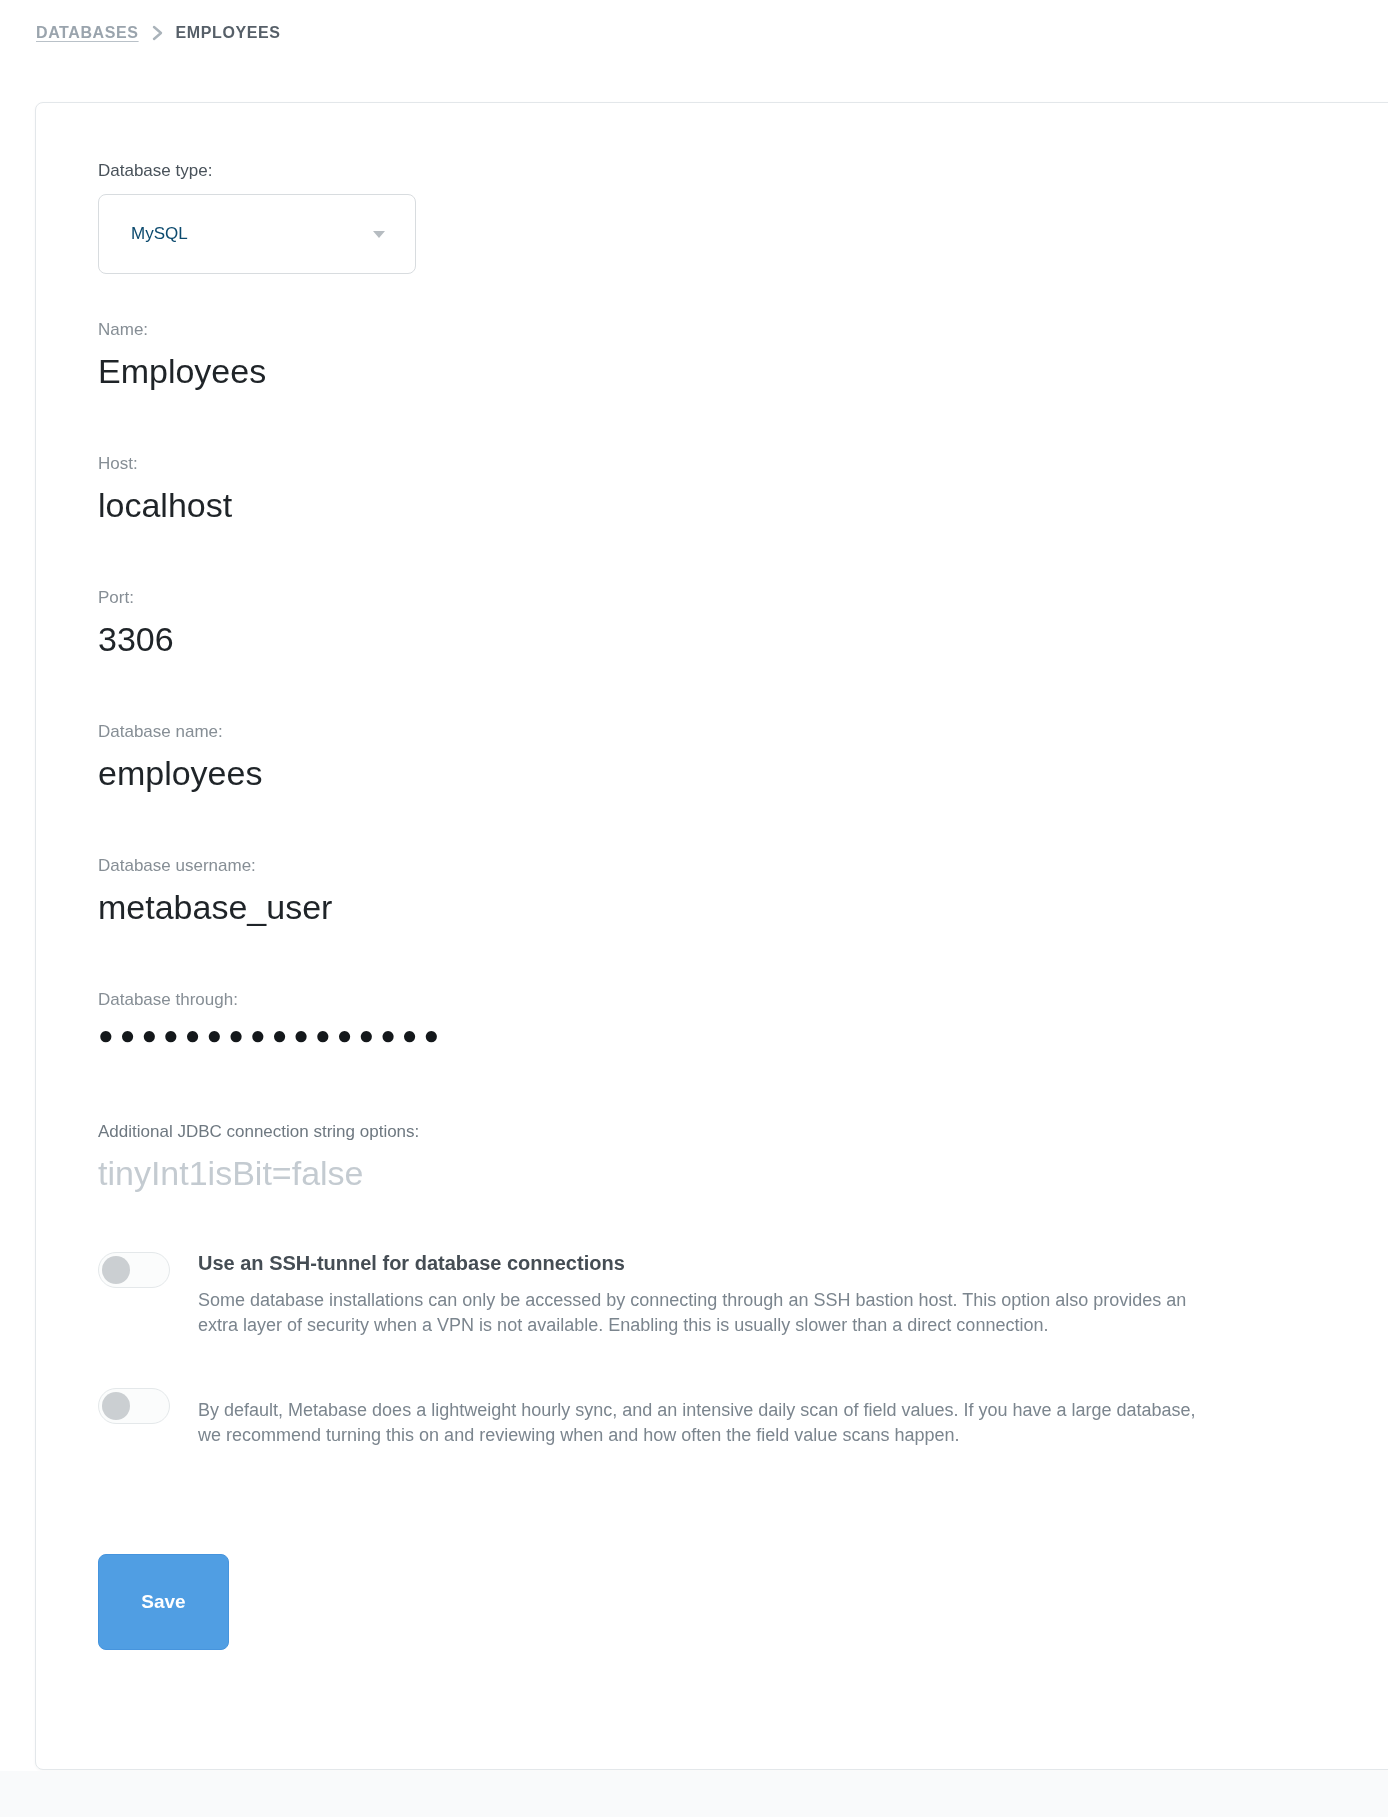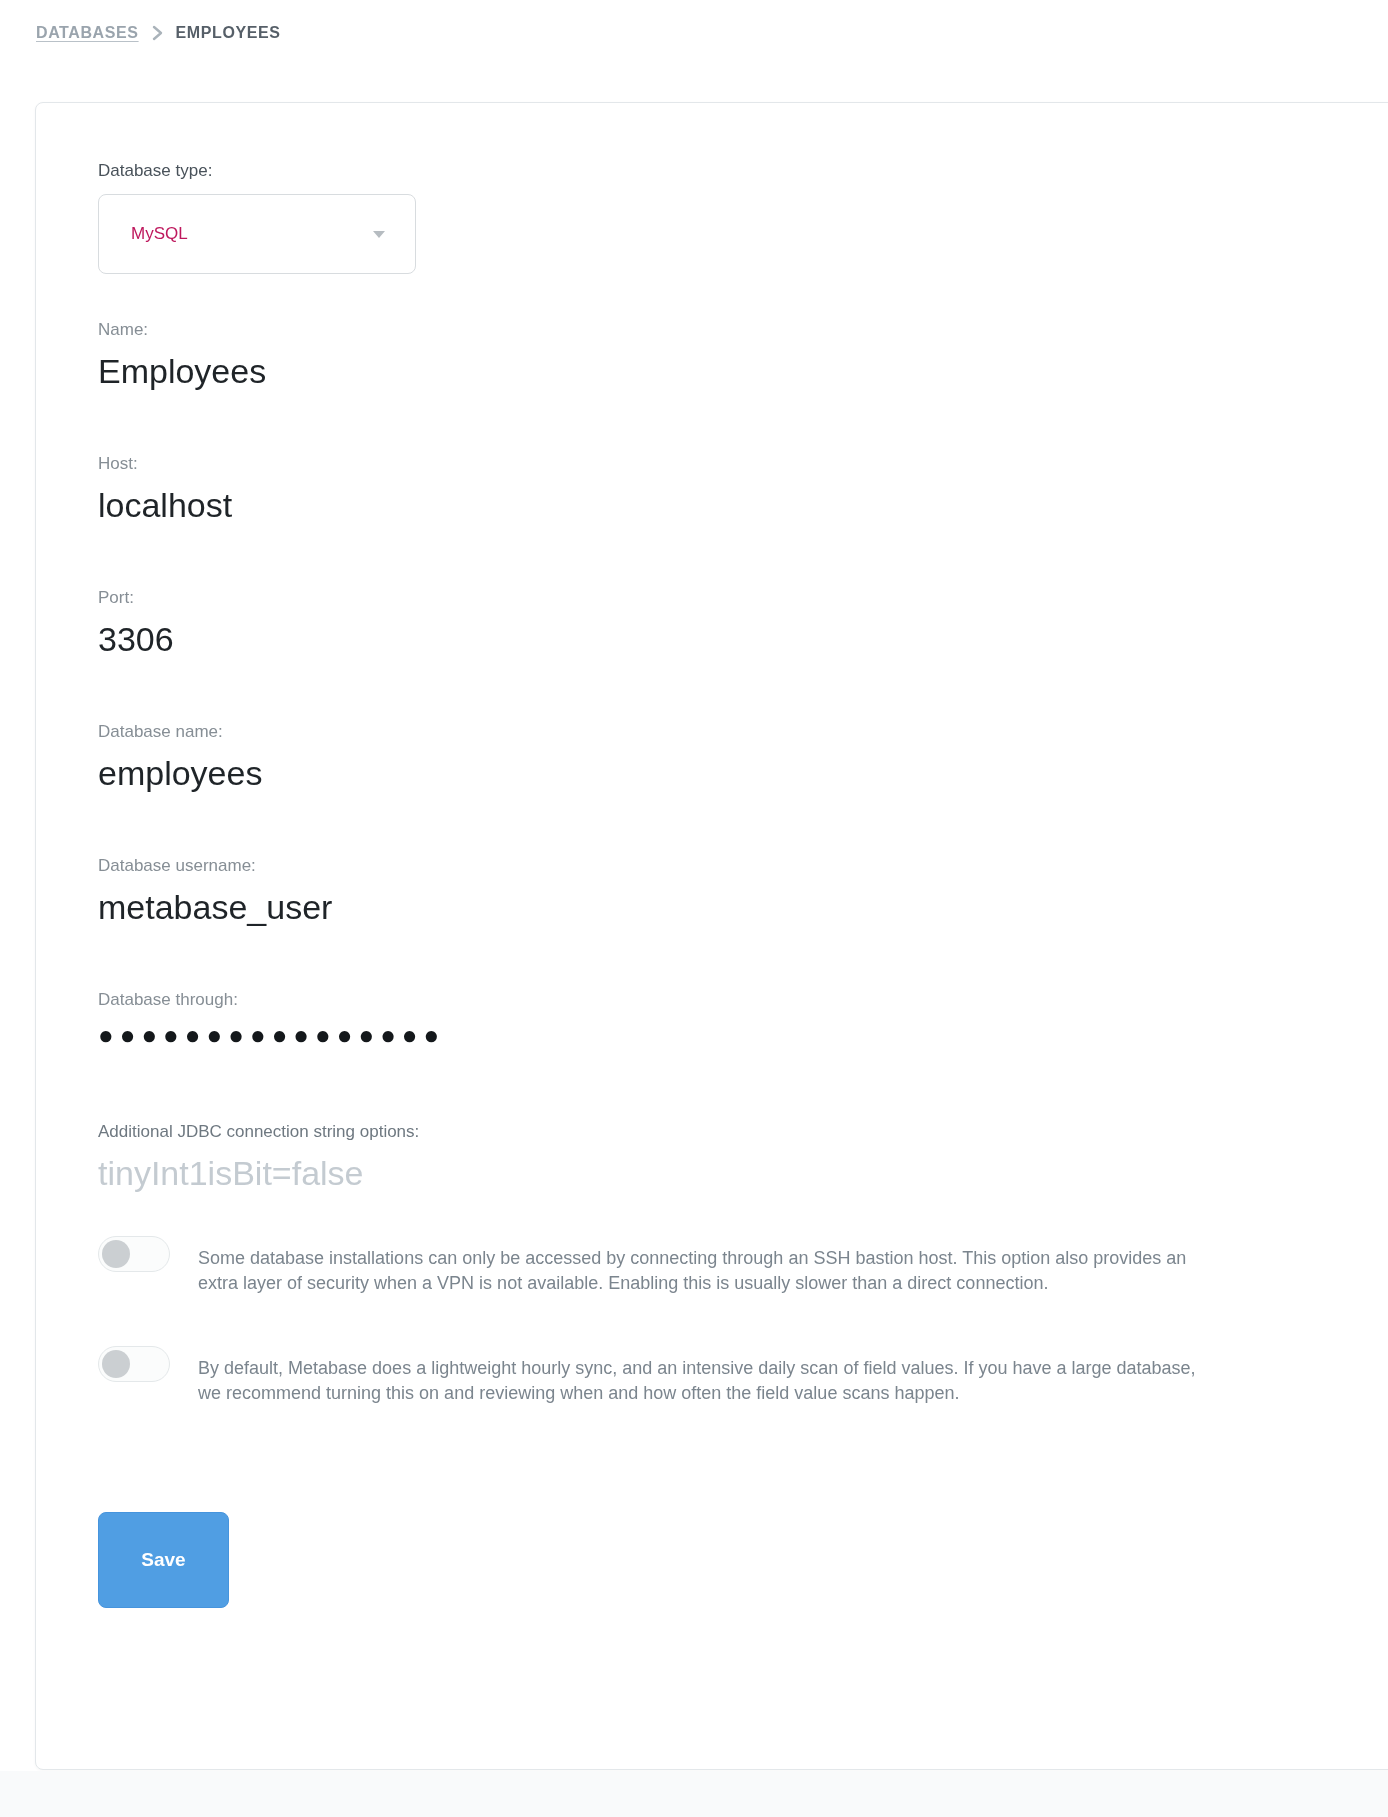--- a/index.html
+++ b/index.html
@@ -53,21 +53,21 @@
     top: 1771px;
     width: 100%;
     height: 46px;
     background: #f9fafb;
   }
 
   
   .group { margin-bottom: 62px; }
   .group-dbtype { margin-bottom: 46px; }
   .group-password { margin-bottom: 72px; }
-  .group-jdbc { margin-bottom: 40px; }
+  .group-jdbc { margin-bottom: 56px; }
 
   .field-label {
     display: block;
     font-size: 17px;
     line-height: 20px;
     font-weight: 400;
     color: #868e95;
     margin-bottom: 10px;
   }
   .field-label.dark { color: #49525a; margin-bottom: 13px; }
@@ -93,21 +93,21 @@
     height: 80px;
     border: 1px solid #d8dcdf;
     border-radius: 8px;
     background: #fff;
     display: flex;
     align-items: center;
     justify-content: space-between;
     padding: 0 30px 0 32px;
     cursor: pointer;
   }
-  .select-value { font-size: 17px; color: #be185d; }
+  .select-value { font-size: 17px; color: #0c4a6e; }
   .caret-down {
     width: 0; height: 0;
     border-left: 6px solid transparent;
     border-right: 6px solid transparent;
     border-top: 7px solid #b6bcc1;
   }
 
   
   .password-dots {
     font-size: 26px;
@@ -225,20 +225,21 @@
   <div class="group group-jdbc">
     <span class="field-label mid">Additional JDBC connection string options:</span>
     <input class="big-input" type="text" placeholder="tinyInt1isBit=false" style="">
   </div>
 
   <div class="toggle-row">
     <div class="toggle" role="switch" aria-checked="false">
       <span class="knob"></span>
     </div>
     <div class="toggle-text">
+      <div class="toggle-title">Use an SSH-tunnel for database connections</div>
       <div class="toggle-desc">Some database installations can only be accessed by connecting through an SSH bastion host. This option also provides an extra layer of security when a VPN is not available. Enabling this is usually slower than a direct connection.</div>
     </div>
   </div>
 
   <div class="toggle-row">
     <div class="toggle" role="switch" aria-checked="false">
       <span class="knob"></span>
     </div>
     <div class="toggle-text">
       <div class="toggle-desc">By default, Metabase does a lightweight hourly sync, and an intensive daily scan of field values. If you have a large database, we recommend turning this on and reviewing when and how often the field value scans happen.</div>

